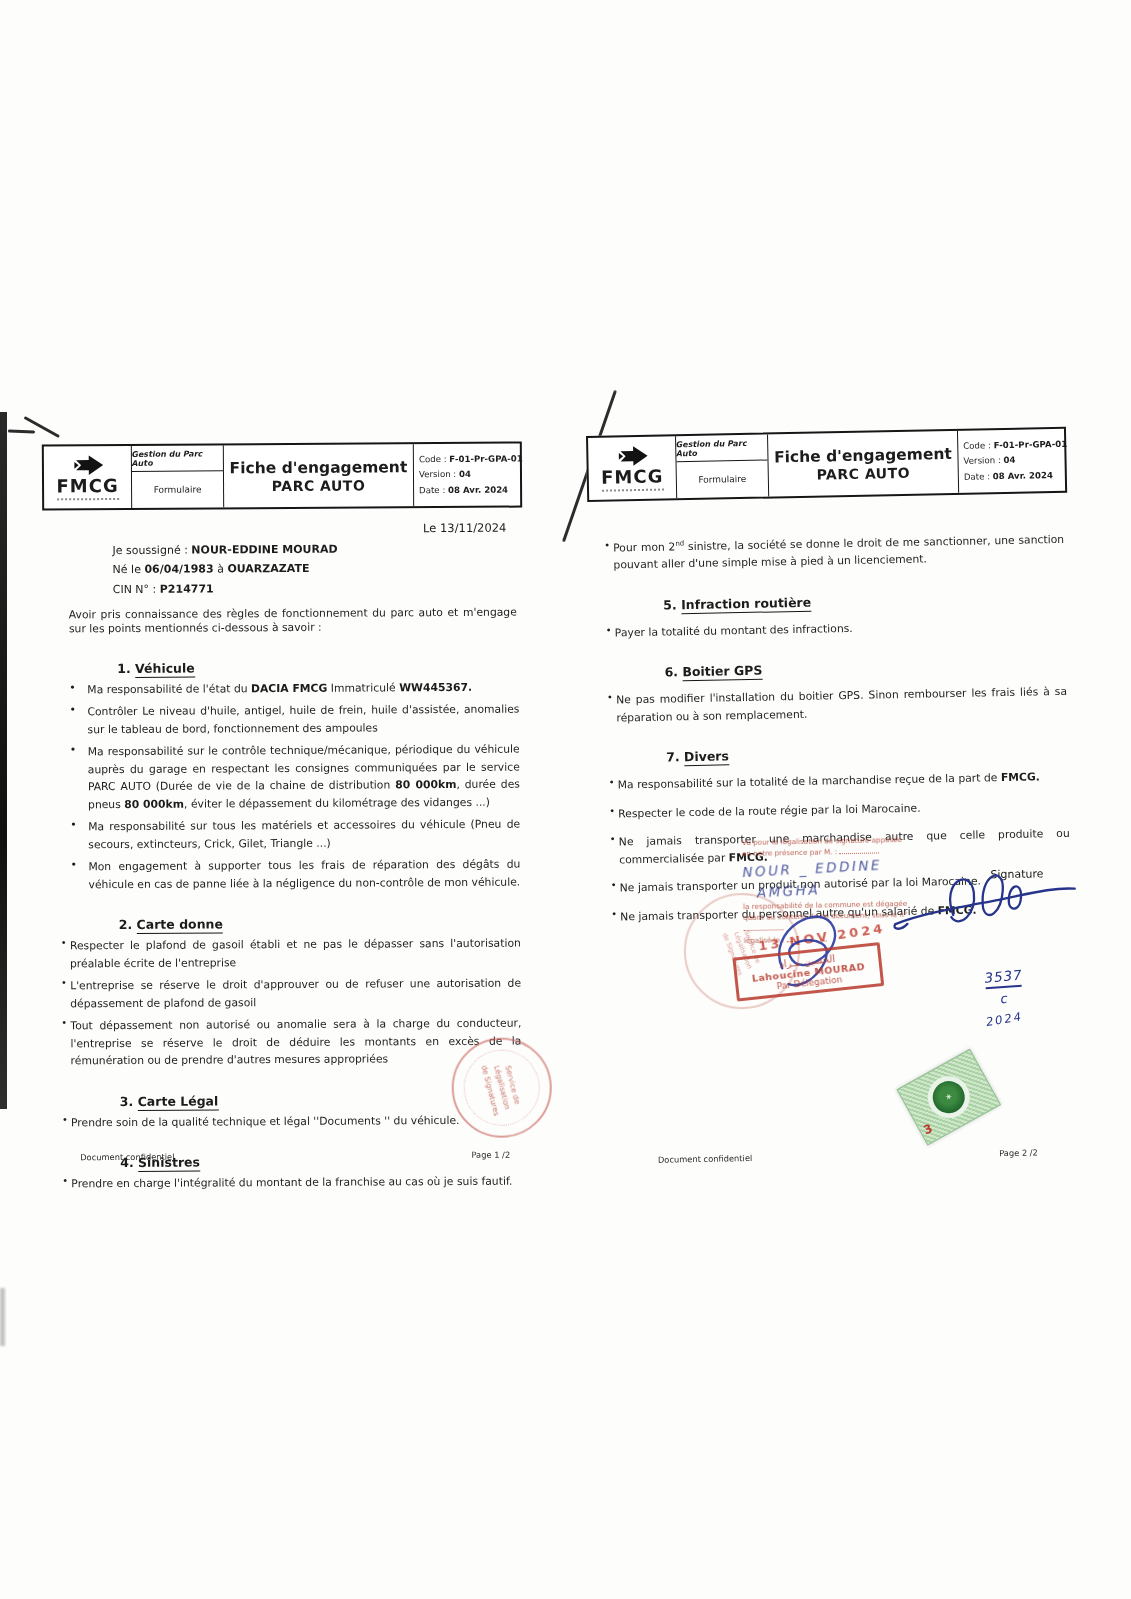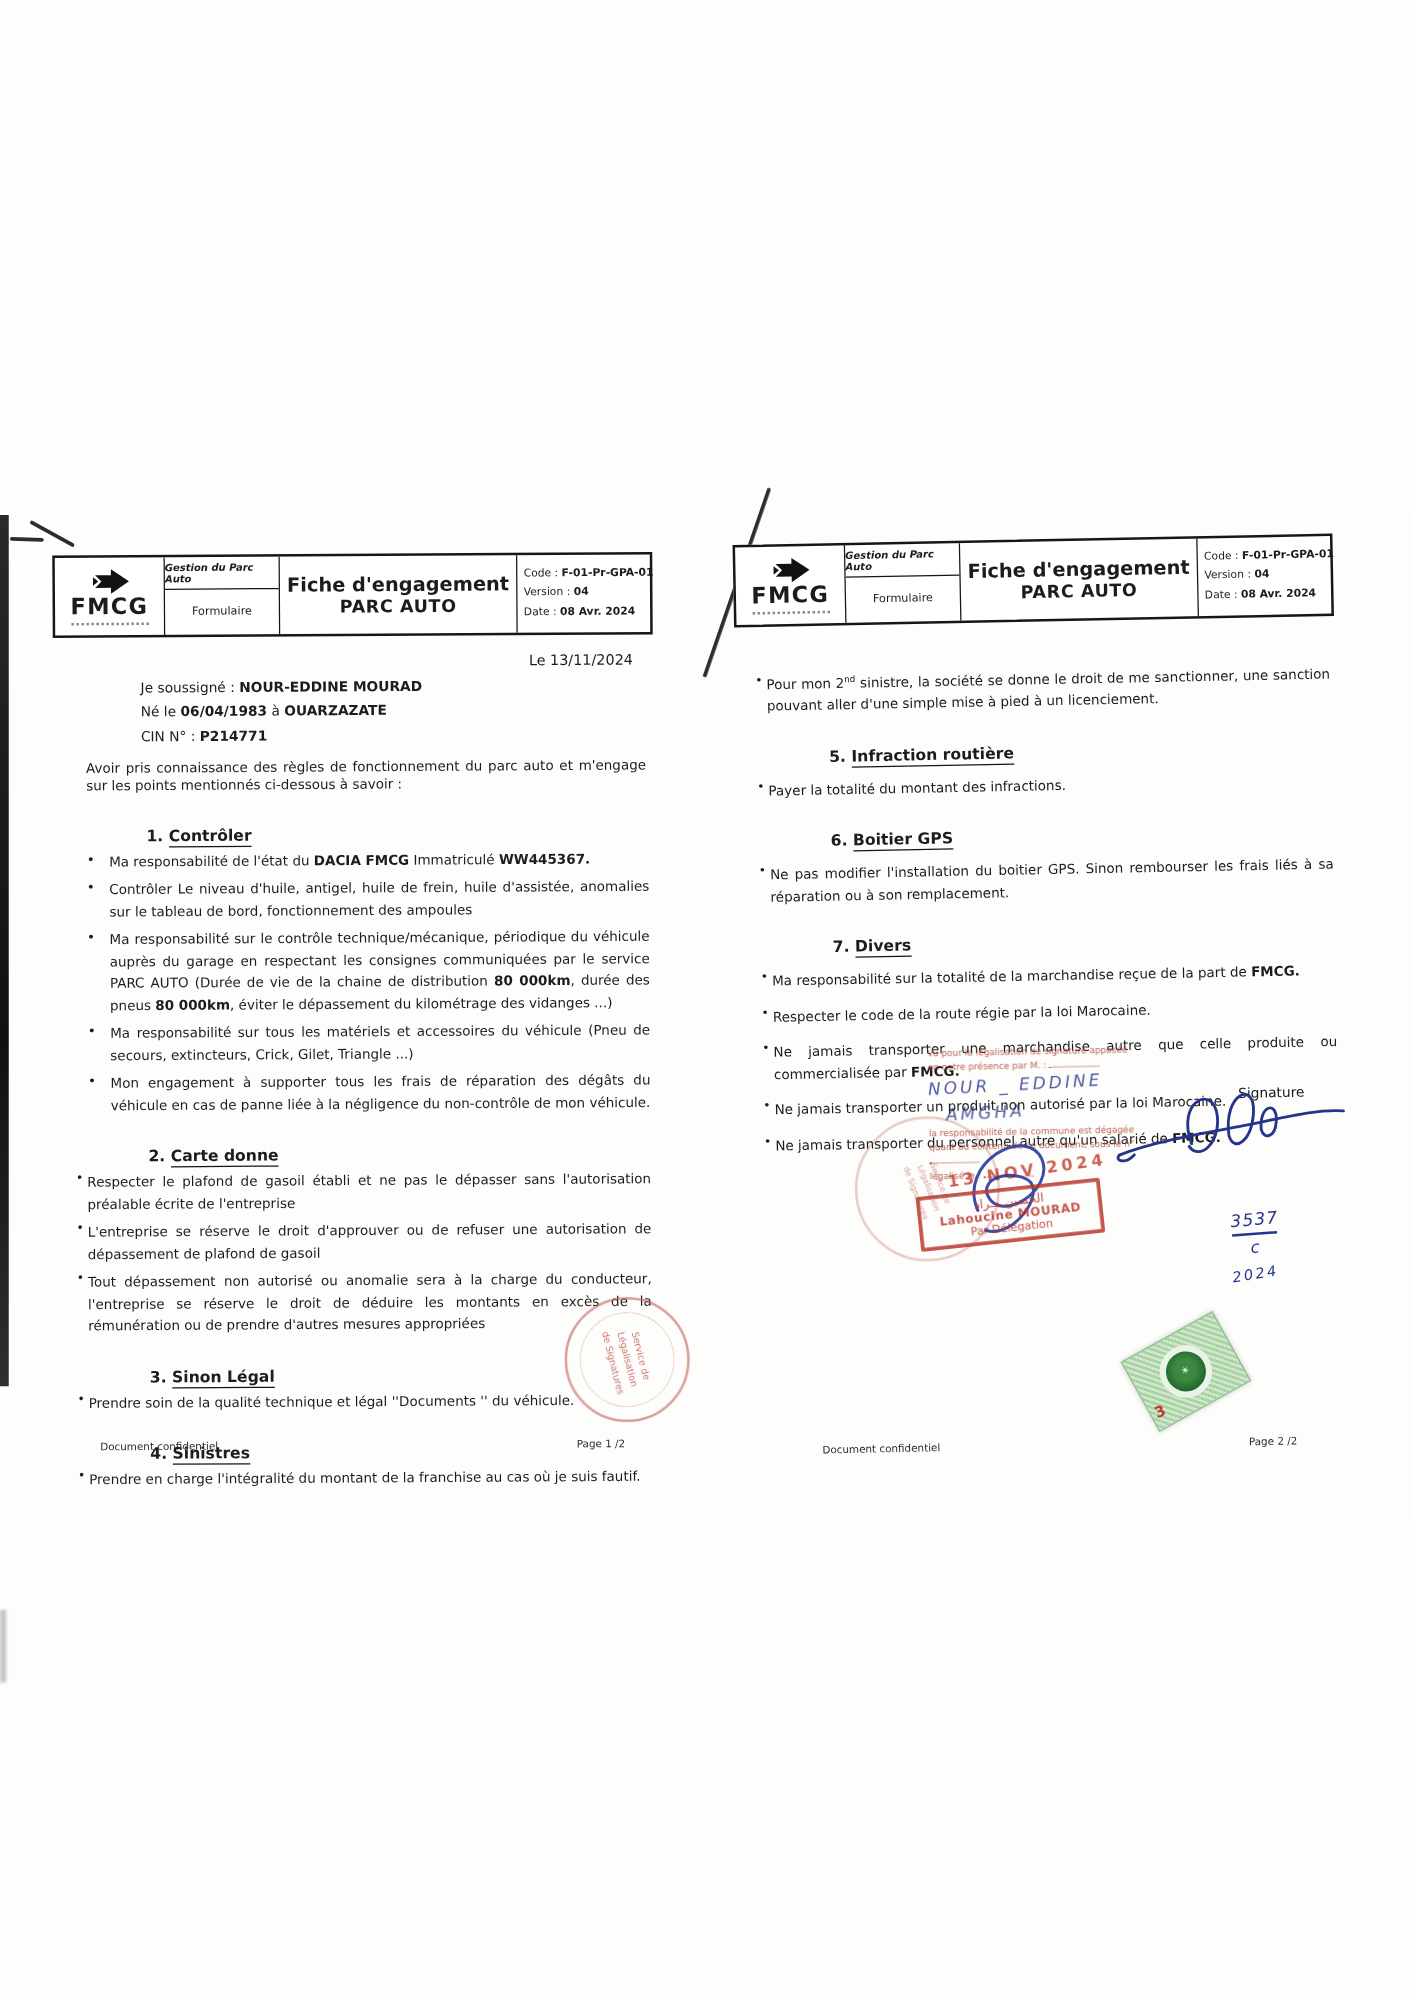--- a/index.html
+++ b/index.html
@@ -46,21 +46,21 @@
   .blt .btxt{flex:1;font-size:10.8px;line-height:1.62;text-align:justify;}
   .blt.tight{padding-left:16px;}
   .blt.tight .dot{width:9px;font-size:10px;}
   .section{margin-top:24px;}
   .page2 .blt{margin-top:11px;}
   .page2 .intro-blt{margin-top:38px;}
   sup{font-size:7px;}
   
   .foot{position:absolute;bottom:4px;left:0;right:0;font-size:8.3px;color:#2a2a2a;}
   .foot .fl{position:absolute;left:34px;bottom:0;}
-  .foot .fr{position:absolute;right:26px;bottom:0;}
+  .foot .fr{position:absolute;right:16px;bottom:0;}
   .page2 .foot .fl{left:58px;}
   .page2 .foot .fr{right:42px;}
   
   .round-stamp1{position:absolute;left:406px;top:596px;width:96px;height:96px;border-radius:50%;
     border:2.5px solid rgba(198,92,82,.7);display:flex;align-items:center;justify-content:center;
     filter:blur(.3px);opacity:.85;}
   .round-stamp1 .inner{transform:rotate(76deg);text-align:center;color:#c05c50;font-size:7.5px;line-height:1.5;}
   .round-stamp1::before{content:"";position:absolute;inset:10px;border-radius:50%;border:1px dotted rgba(198,92,82,.55);}
   
   .leg-block{position:absolute;left:148px;top:404px;width:168px;color:#b24a3a;font-size:7.2px;
@@ -135,21 +135,21 @@
 
     <div class="dateline">Le 13/11/2024</div>
     <div class="identity">
       <div>Je soussigné : <b>NOUR-EDDINE MOURAD</b></div>
       <div>Né le <b>06/04/1983</b> à <b>OUARZAZATE</b></div>
       <div>CIN N° : <b>P214771</b></div>
     </div>
     <div class="intro">Avoir pris connaissance des règles de fonctionnement du parc auto et m'engage sur les points mentionnés ci-dessous à savoir :</div>
 
     <div class="section">
-        <div class="sec-head"><span>1.</span> <span class="sec-title">Contrôler</span></div>
+        <div class="sec-head"><span>1.</span> <span class="sec-title">Véhicule</span></div>
         <div class="blt">
           <span class="dot">•</span>
           <span class="btxt">Ma responsabilité de l'état du <b>DACIA FMCG</b> Immatriculé <b>WW445367.</b></span>
         </div>
         <div class="blt">
           <span class="dot">•</span>
           <span class="btxt">Contrôler Le niveau d'huile, antigel, huile de frein, huile d'assistée, anomalies sur le tableau de bord, fonctionnement des ampoules</span>
         </div>
         <div class="blt">
           <span class="dot">•</span>
@@ -173,21 +173,21 @@
         <div class="blt tight">
           <span class="dot">•</span>
           <span class="btxt">L'entreprise se réserve le droit d'approuver ou de refuser une autorisation de dépassement de plafond de gasoil</span>
         </div>
         <div class="blt tight">
           <span class="dot">•</span>
           <span class="btxt">Tout dépassement non autorisé ou anomalie sera à la charge du conducteur, l'entreprise se réserve le droit de déduire les montants en excès de la rémunération ou de prendre d'autres mesures appropriées</span>
         </div>
       </div>
     <div class="section">
-        <div class="sec-head"><span>3.</span> <span class="sec-title">Sinon Légal</span></div>
+        <div class="sec-head"><span>3.</span> <span class="sec-title">Carte Légal</span></div>
         <div class="blt tight">
           <span class="dot">•</span>
           <span class="btxt">Prendre soin de la qualité technique et légal ''Documents '' du véhicule.</span>
         </div>
       </div>
     <div class="section">
         <div class="sec-head"><span>4.</span> <span class="sec-title">Sinistres</span></div>
         <div class="blt tight">
           <span class="dot">•</span>
           <span class="btxt">Prendre en charge l'intégralité du montant de la franchise au cas où je suis fautif.</span>

